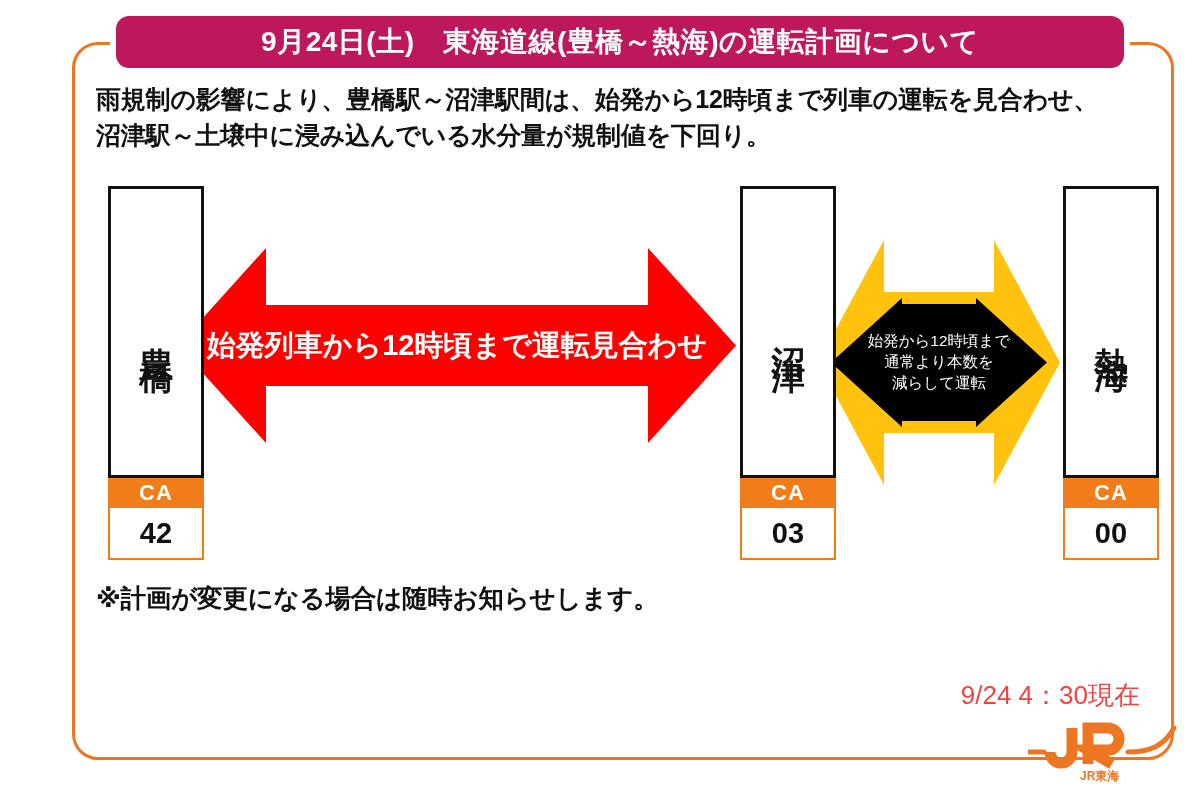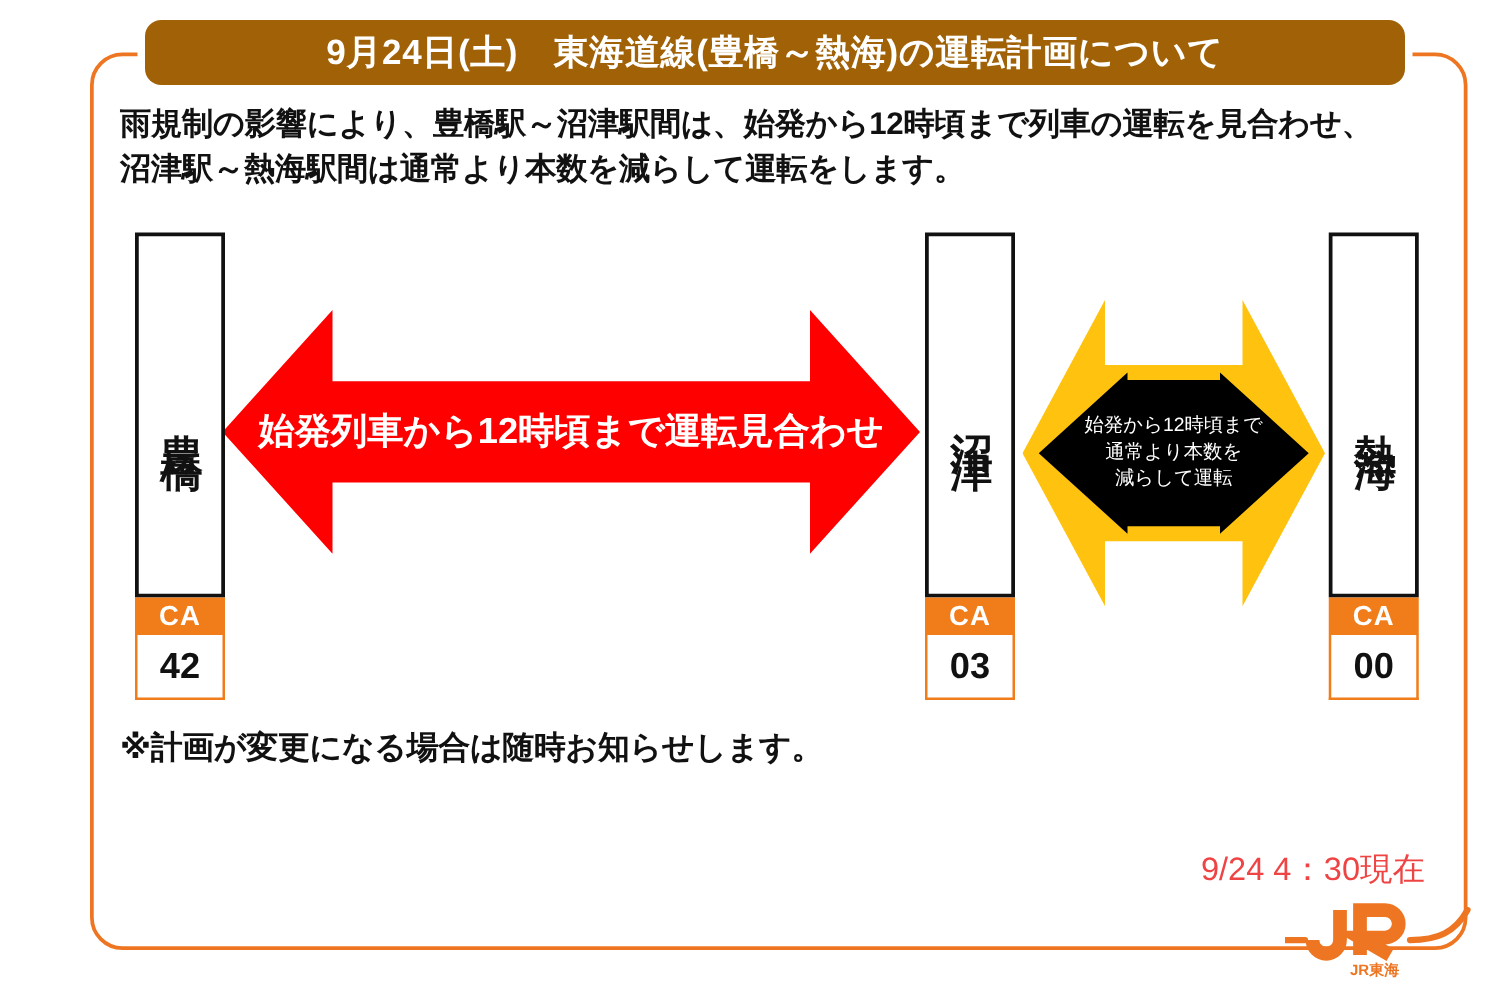--- a/index.html
+++ b/index.html
@@ -18,21 +18,21 @@
   }
   
   #frame-notch{
     position:absolute;left:110px;top:30px;width:1020px;height:22px;
     background:#ffffff;
   }
 
   
   #banner{
     position:absolute;left:116px;top:16px;width:1008px;height:52px;
-    background:#a16207;border-radius:13px;
+    background:#be185d;border-radius:13px;
     display:flex;align-items:center;justify-content:center;
     box-sizing:border-box;
   }
   #banner-title{
     color:#ffffff;font-size:28px;font-weight:bold;letter-spacing:.5px;
     white-space:nowrap;line-height:1;
   }
 
   
   #intro{
@@ -41,21 +41,21 @@
     letter-spacing:-0.2px;
   }
   #intro div{white-space:nowrap;}
 
   
   #diagram{position:absolute;left:0;top:0;width:1200px;height:793px;pointer-events:none;}
   #diagram > *{pointer-events:auto;}
 
   
   .station{
-    position:absolute;width:72px;
+    position:absolute;width:96px;
   }
   .st-box{
     height:292px;border:3px solid #111111;background:#ffffff;
     box-sizing:border-box;
     display:flex;flex-direction:column;align-items:center;justify-content:center;
   }
   .st-name{
     font-size:34px;font-weight:bold;color:#111111;line-height:1.45;
     writing-mode:vertical-rl;text-orientation:upright;letter-spacing:12px;
   }
@@ -122,21 +122,21 @@
 
 <div id="frame"></div>
 <div id="frame-notch"></div>
 
 <div id="banner">
   <div id="banner-title">9月24日(土)　東海道線(豊橋～熱海)の運転計画について</div>
 </div>
 
 <div id="intro">
   <div>雨規制の影響により、豊橋駅～沼津駅間は、始発から12時頃まで列車の運転を見合わせ、</div>
-  <div>沼津駅～熱海駅間は通常より本数を減らして運転をします。</div>
+  <div>沼津駅～土壌中に浸み込んでいる水分量が規制値を下回り。</div>
 </div>
 
 <div id="diagram">
 
   <div id="red-arrow">
     <svg viewBox="0 0 558 205" preserveAspectRatio="none">
       <polygon points="0,102.5 88,5 88,62 470,62 470,5 558,102.5 470,200 470,143 88,143 88,200" fill="#FF0000"></polygon>
     </svg>
     <div id="red-arrow-text">
       <span>始発列車から12時頃まで</span>

